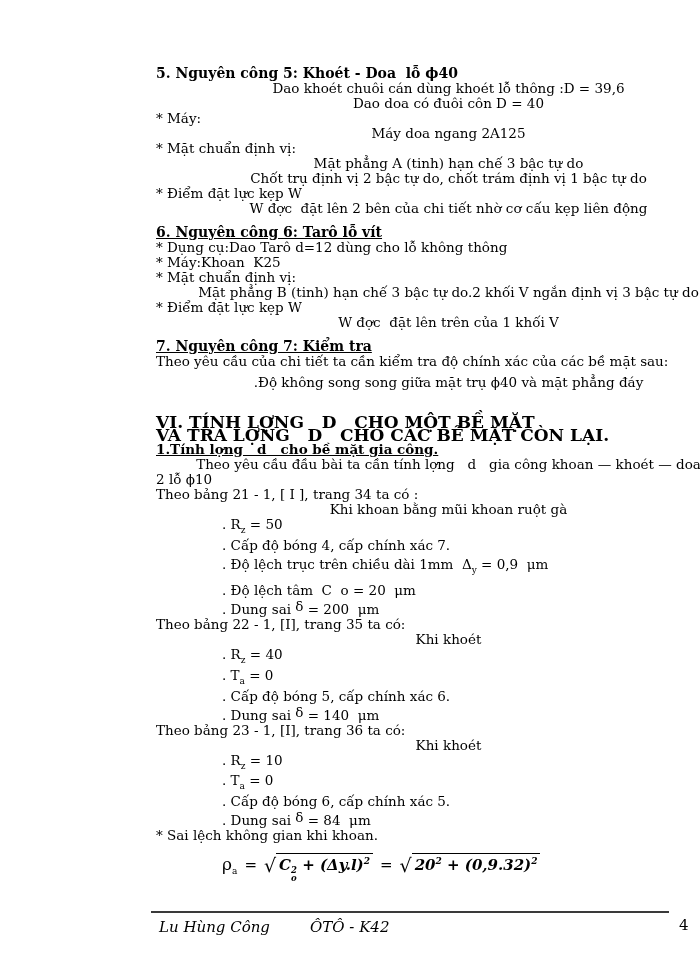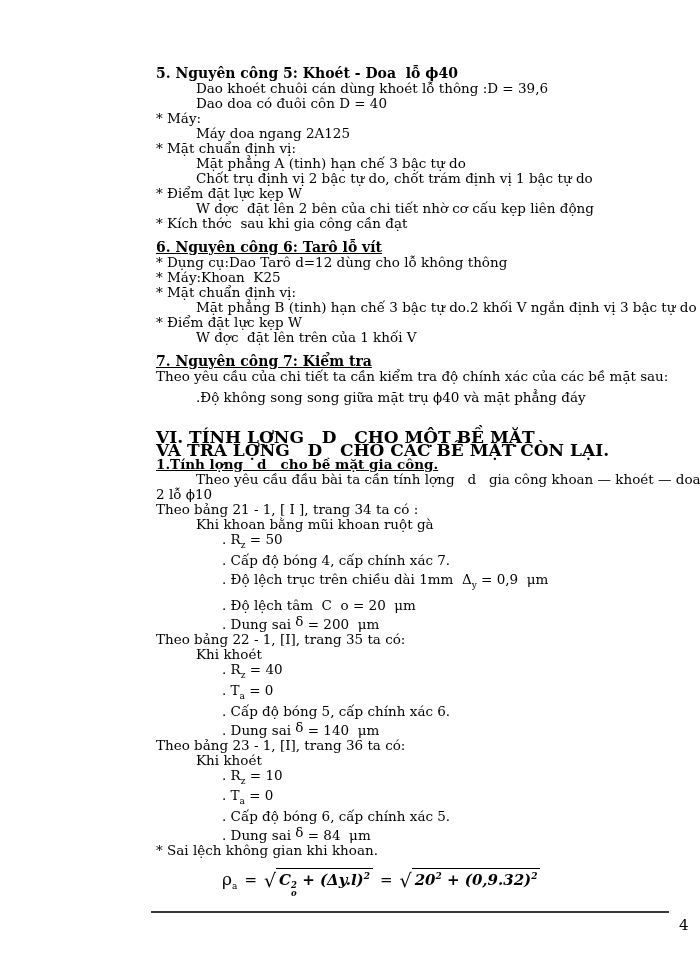--- a/index.html
+++ b/index.html
@@ -8,21 +8,21 @@
     width: 700px; height: 960px;
     background: #ffffff;
     color: #000;
     font-family: "DejaVu Serif", "Liberation Serif", serif;
   }
   .page { position: relative; width: 700px; height: 960px; background: #fff; overflow: hidden; margin-left: 41px; }
   .content { position: absolute; left: 115px; top: 66px; width: 545px; }
   .ln { font-size: 13.5px; line-height: 15px; white-space: pre; }
   .b  { font-weight: bold; text-decoration: underline; }
   .title { font-size: 14px; font-weight: bold; }
-  .i1 { padding-left: 40px; }
+  .i1 { padding-left: 40px; text-align: center; }
   .i2 { padding-left: 66px; }
   .sec { margin-top: 9px; text-decoration: underline; }
   .mt4 { margin-top: 4px; }
   .mt6 { margin-top: 6px; }
   .mt26 { margin-top: 26px; }
   .vih { font-size: 17px; line-height: 13px; font-weight: bold; }
   sub, sup { font-size: 9px; }
   .raise { position: relative; top: -3px; display: inline-block; }
   .formula-line { margin-top: 10px; font-size: 15px; }
   .fbi { font-weight: bold; font-style: italic; }
@@ -47,21 +47,20 @@
     <div class="ln title">5. Nguyên công 5: Khoét - Doa  lỗ ϕ40</div>
     <div class="ln i1">Dao khoét chuôi cán dùng khoét lỗ thông :D = 39,6</div>
     <div class="ln i1">Dao doa có đuôi côn D = 40</div>
     <div class="ln">* Máy:</div>
     <div class="ln i1">Máy doa ngang 2A125</div>
     <div class="ln">* Mặt chuẩn định vị:</div>
     <div class="ln i1">Mặt phẳng A (tinh) hạn chế 3 bậc tự do</div>
     <div class="ln i1">Chốt trụ định vị 2 bậc tự do, chốt trám định vị 1 bậc tự do</div>
     <div class="ln">* Điểm đặt lực kẹp W</div>
     <div class="ln i1">W đợc  đặt lên 2 bên của chi tiết nhờ cơ cấu kẹp liên động</div>
-    <div class="ln">* Kích thớc  sau khi gia công cần đạt</div>
 
     <div class="ln title sec">6. Nguyên công 6: Tarô lỗ vít</div>
     <div class="ln">* Dụng cụ:Dao Tarô d=12 dùng cho lỗ không thông</div>
     <div class="ln">* Máy:Khoan  K25</div>
     <div class="ln">* Mặt chuẩn định vị:</div>
     <div class="ln i1">Mặt phẳng B (tinh) hạn chế 3 bậc tự do.2 khối V ngắn định vị 3 bậc tự do</div>
     <div class="ln">* Điểm đặt lực kẹp W</div>
     <div class="ln i1">W đợc  đặt lên trên của 1 khối V</div>
 
     <div class="ln title sec">7. Nguyên công 7: Kiểm tra</div>
@@ -96,14 +95,18 @@
     <div class="ln i2">. Cấp độ bóng 6, cấp chính xác 5.</div>
     <div class="ln i2 mt4"><span>. Dung sai </span><span class="raise">δ</span><span> = 84  μm</span></div>
 
     <div class="ln">* Sai lệch không gian khi khoan.</div>
 
     <div class="ln i2 formula-line"><span class="frho">ρ</span><sub>a</sub><span class="fsp">=</span><span class="rad">√</span><span class="vinc fbi"><span>C</span><span class="ss"><span>2</span><span>o</span></span><span> + (Δy.l)</span><sup>2</sup></span><span class="fsp">=</span><span class="rad">√</span><span class="vinc fbi"><span>20</span><sup>2</sup><span> + (0,9.32)</span><sup>2</sup></span></div>
 
   </div>
 
   <div class="footer-line"></div>
+  <div class="footer-sig">
+    <span>Lu  Hùng Công</span>
+    <span>ÔTÔ - K42</span>
+  </div>
   <div class="page-num">4</div>
 </div>
 
 </body></html>

